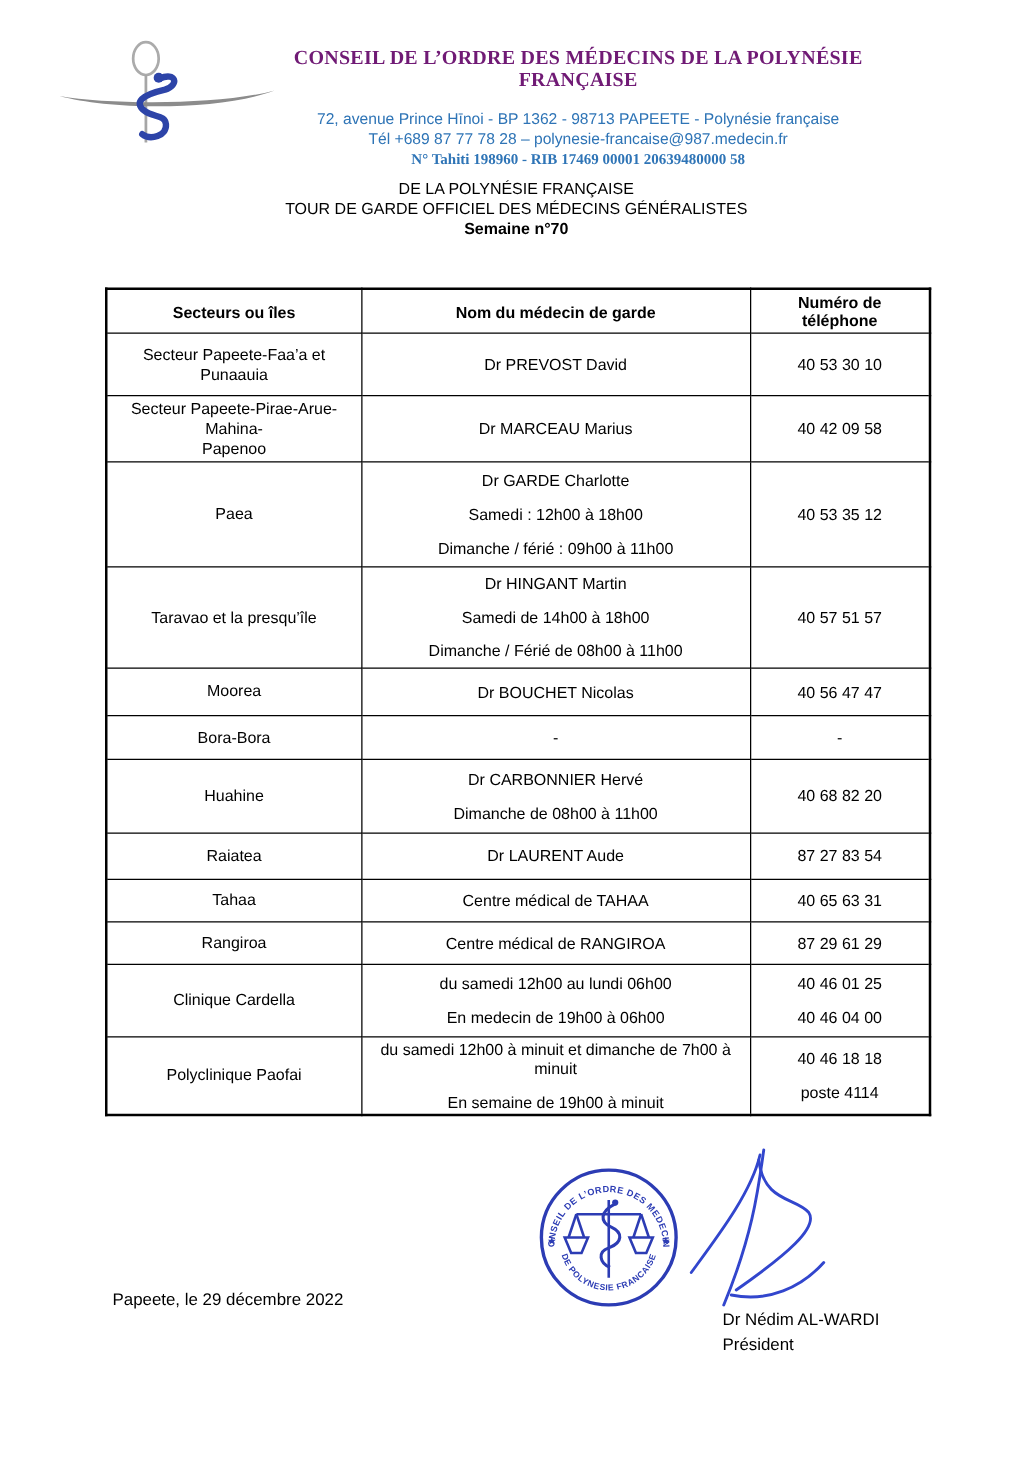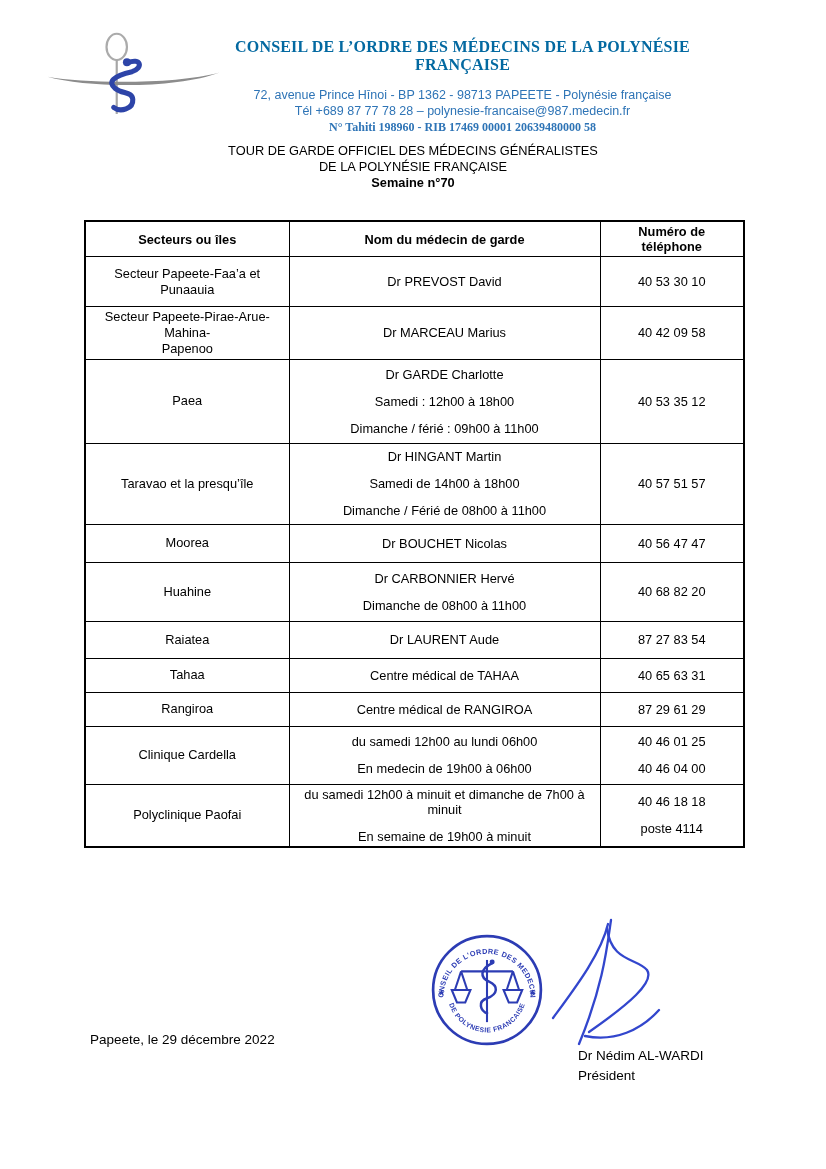--- a/index.html
+++ b/index.html
@@ -11,33 +11,33 @@
     font-family:"Liberation Sans", sans-serif;
     color:#000;
     overflow:hidden;
   }
   
   .logo{position:absolute;left:46px;top:30px;width:175px;height:95px;}
   .org-block{position:absolute;left:205px;top:38px;width:515px;text-align:center;}
   .org-name{
     font-family:"Liberation Serif", serif;
     font-weight:bold;font-size:16px;letter-spacing:.2px;
-    color:#0369a1;
+    color:#701a75;
   }
   .org-lines{margin-top:13px;font-size:12.5px;line-height:1.28;color:#2e74b6;}
   .org-reg{font-family:"Liberation Serif", serif;font-weight:bold;font-size:12px;color:#2e74b6;margin-top:1px;}
   
   .doc-title{position:absolute;top:143px;left:0;width:826px;text-align:center;
     font-size:12.8px;line-height:1.22;color:#000;}
   .doc-title .week{font-weight:bold;margin-top:1px;}
   .doc-title .dateline{margin-top:2px;}
   .doc-title sup{font-size:8px;vertical-align:super;line-height:0;}
   
   table.sched{
-    position:absolute;left:84px;top:220px;width:659px;
+    position:absolute;left:84px;top:230px;width:659px;
     border-collapse:collapse;table-layout:fixed;
     border:2px solid #000;
     font-size:12.8px;
   }
   table.sched col.c1{width:204px;}
   table.sched col.c2{width:311px;}
   table.sched col.c3{width:144px;}
   table.sched th,table.sched td{
     border:1.5px solid #000;
     text-align:center;vertical-align:middle;
@@ -69,22 +69,22 @@
   <div class="org-block">
     <div class="org-name">CONSEIL DE L’ORDRE DES MÉDECINS DE LA POLYNÉSIE FRANÇAISE</div>
     <div class="org-lines">
       <div>72, avenue Prince Hīnoi - BP 1362 - 98713 PAPEETE - Polynésie française</div>
       <div>Tél +689 87 77 78 28 – polynesie-francaise@987.medecin.fr</div>
       <div class="org-reg">N° Tahiti 198960 - RIB 17469 00001 20639480000 58</div>
     </div>
   </div>
 
   <div class="doc-title">
+    <div>DE LA POLYNÉSIE FRANÇAISE</div>
     <div>TOUR DE GARDE OFFICIEL DES MÉDECINS GÉNÉRALISTES</div>
-    <div>DE LA POLYNÉSIE FRANÇAISE</div>
     <div class="week">Semaine n°70</div>
   </div>
 
   <table class="sched">
     <colgroup>
         <col class="c1">
         <col class="c2">
         <col class="c3">
       </colgroup>
     <thead>
@@ -146,20 +146,31 @@
       </tr>
       <tr style="height:38px">
         <td>
             <div class="wline">Moorea</div>
           </td>
         <td>
             <div class="pline">Dr BOUCHET Nicolas</div>
           </td>
         <td>
             <div class="pline">40 56 47 47</div>
+          </td>
+      </tr>
+      <tr style="height:35px">
+        <td>
+            <div class="wline">Bora-Bora</div>
+          </td>
+        <td>
+            <div class="pline">-</div>
+          </td>
+        <td>
+            <div class="pline">-</div>
           </td>
       </tr>
       <tr style="height:59px">
         <td>
             <div class="wline">Huahine</div>
           </td>
         <td>
           <div class="pline">Dr CARBONNIER Hervé</div>
           <div class="pline">Dimanche de 08h00 à 11h00</div>
         </td>

